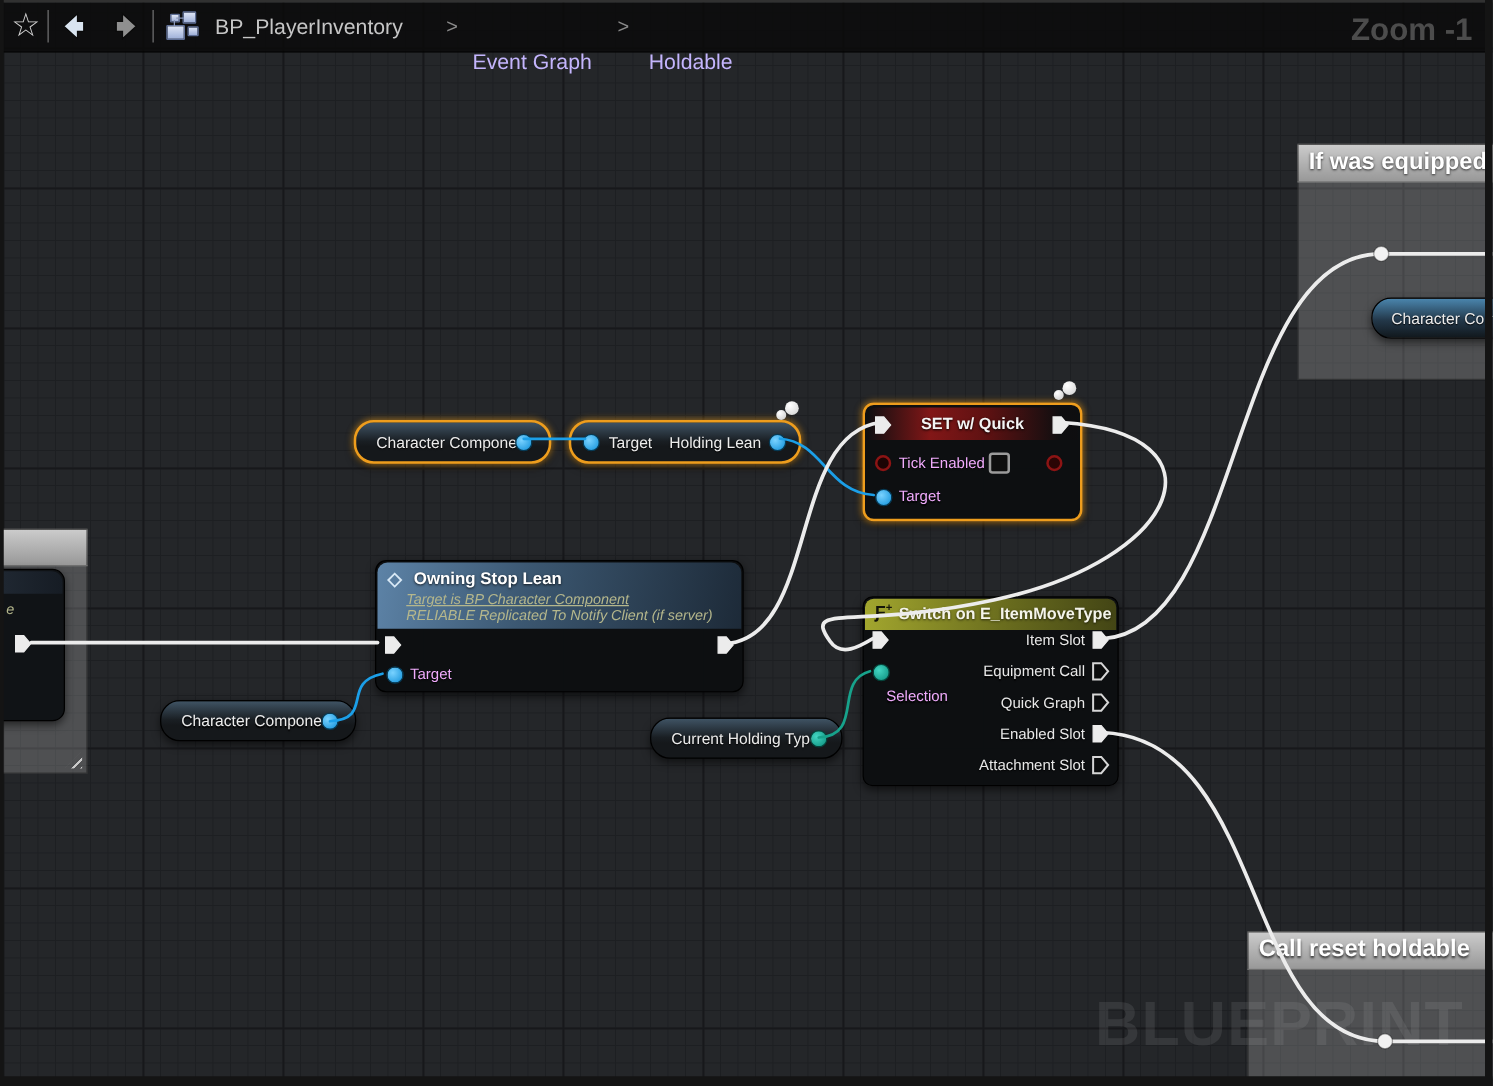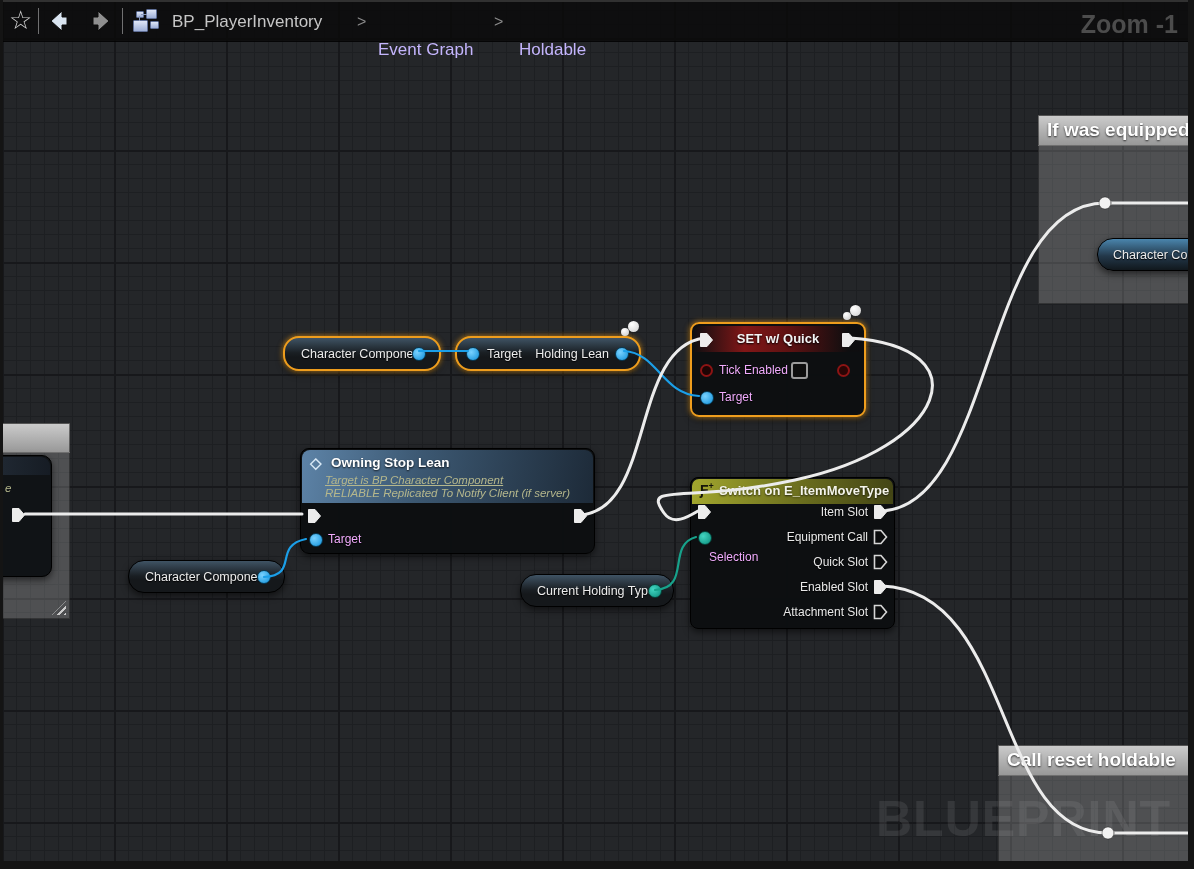--- a/index.html
+++ b/index.html
@@ -277,21 +277,21 @@
     <svg width="15" height="16" viewBox="0 0 15 16">
         <path d="M1.5 1.5 L8 1.5 L13.5 8 L8 14.5 L1.5 14.5 Z"></path>
       </svg>
   </span>
   <span class="rowlab outrow r1">Equipment Call</span>
   <span class="exec hollow o1">
     <svg width="15" height="16" viewBox="0 0 15 16">
         <path d="M1.5 1.5 L8 1.5 L13.5 8 L8 14.5 L1.5 14.5 Z"></path>
       </svg>
   </span>
-  <span class="rowlab outrow r2">Quick Slot</span>
+  <span class="rowlab outrow r2">Quick Graph</span>
   <span class="exec hollow o2">
     <svg width="15" height="16" viewBox="0 0 15 16">
         <path d="M1.5 1.5 L8 1.5 L13.5 8 L8 14.5 L1.5 14.5 Z"></path>
       </svg>
   </span>
   <span class="rowlab outrow r3">Enabled Slot</span>
   <span class="exec filled o3">
     <svg width="15" height="16" viewBox="0 0 15 16">
         <path d="M1.5 1.5 L8 1.5 L13.5 8 L8 14.5 L1.5 14.5 Z"></path>
       </svg>

